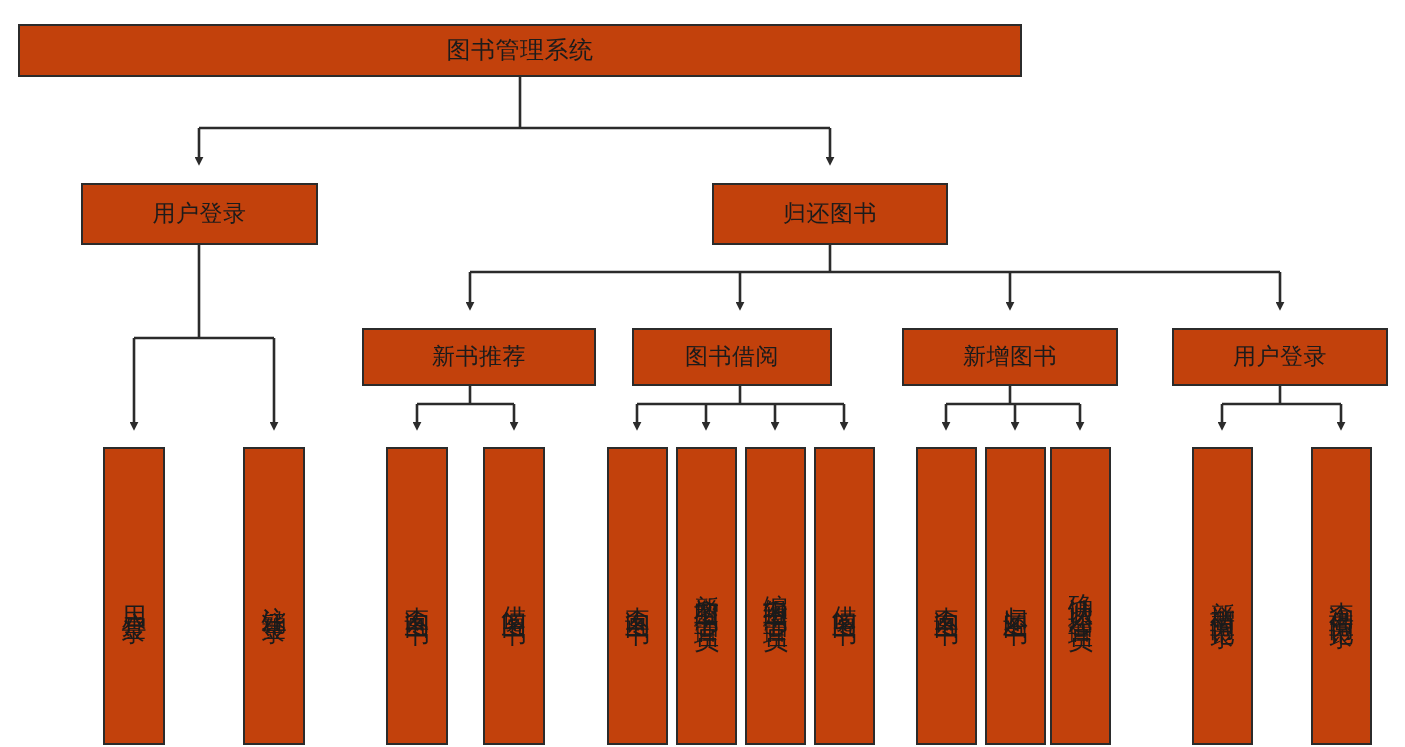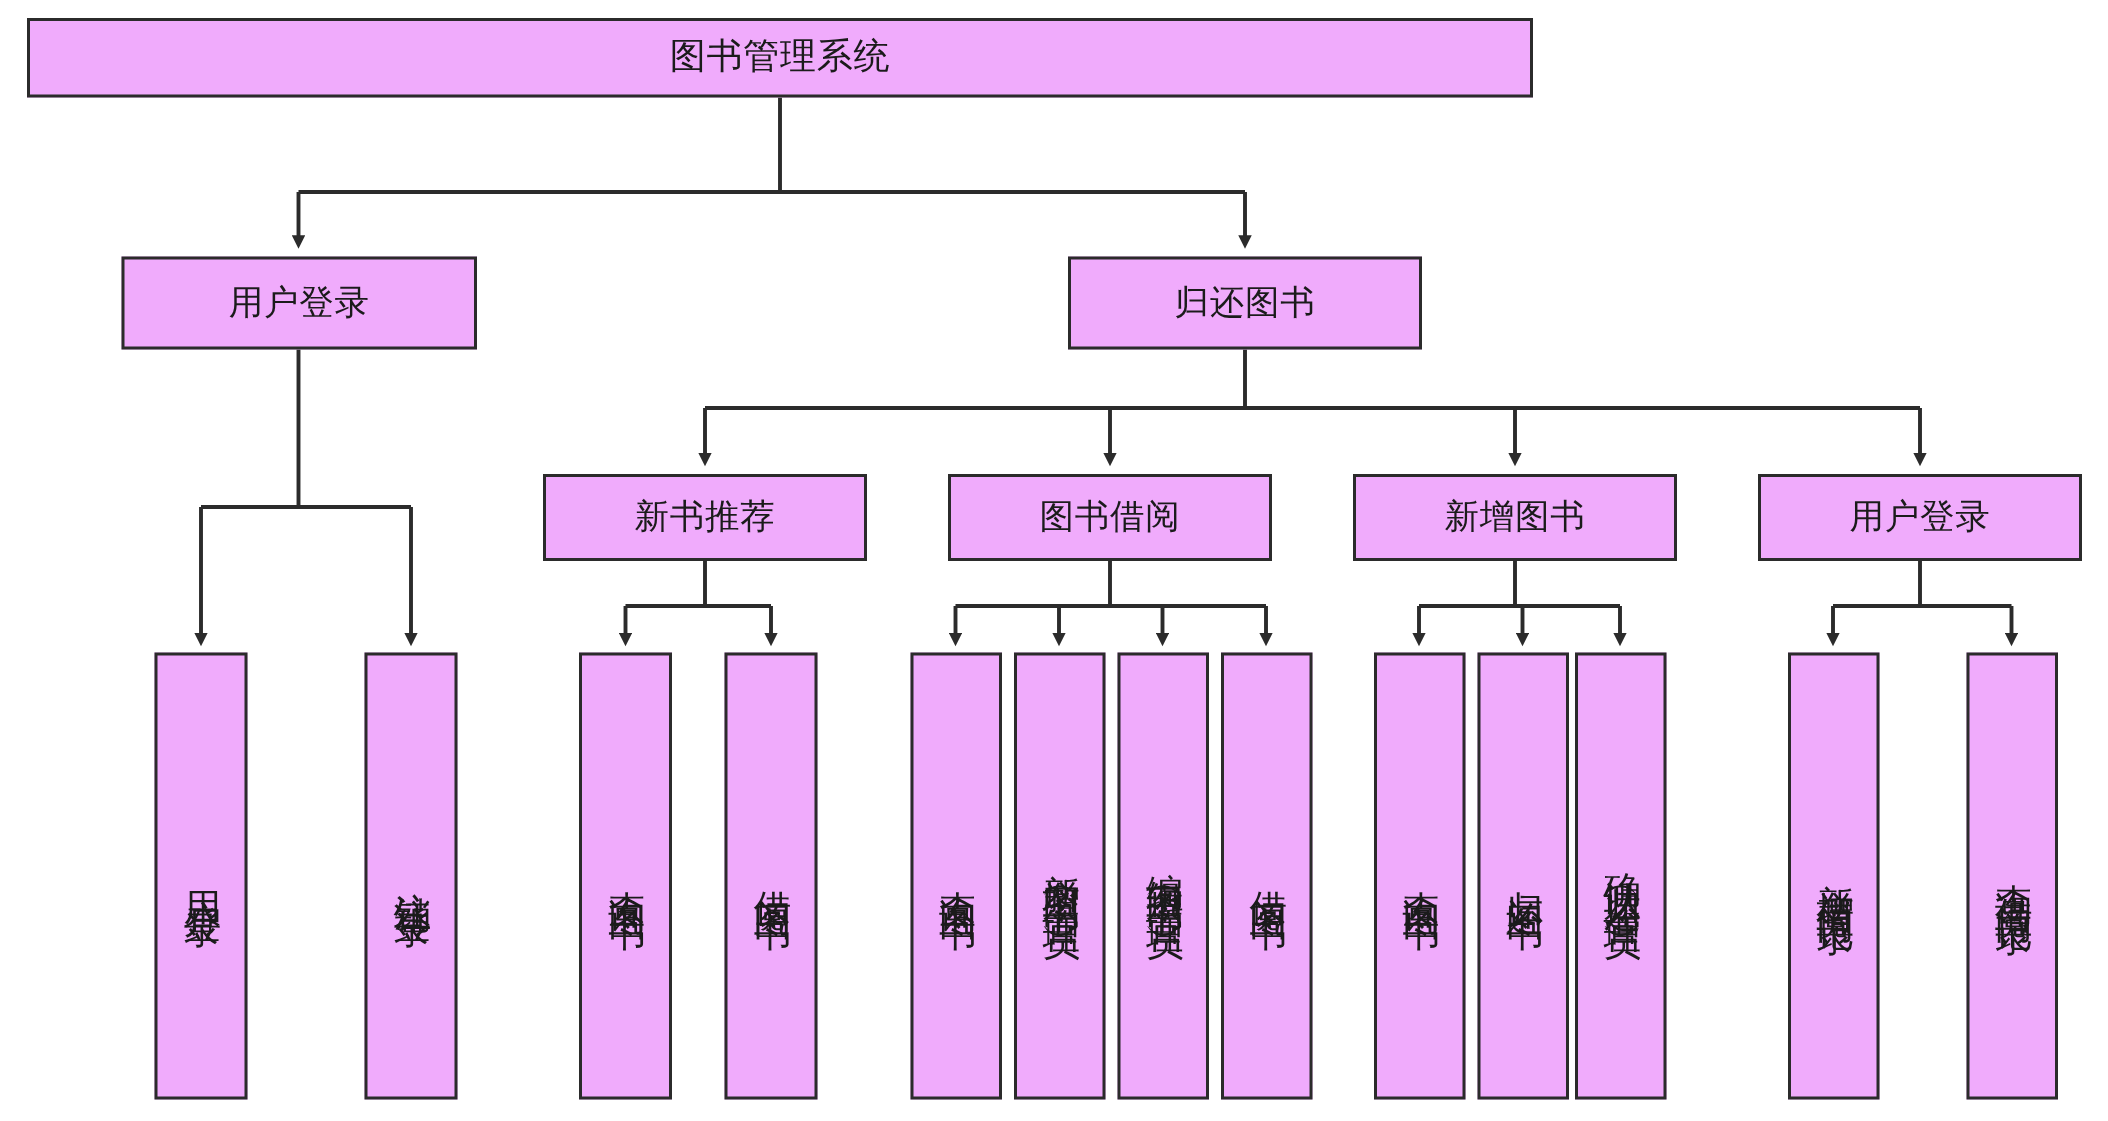--- a/index.html
+++ b/index.html
@@ -24,25 +24,26 @@
     left: 0;
     top: 0;
     width: 1405px;
     height: 747px;
     pointer-events: none;
   }
   .node {
     position: absolute;
     box-sizing: border-box;
     border: 2.4px solid #2b2b2b;
-    background: #f0abfc;
+    background: #c2410c;
     display: flex;
     align-items: center;
     justify-content: center;
     z-index: 2;
+    margin-top: 12px;
   }
   .node .label {
     color: #1b1b1b;
     line-height: 1.18;
     letter-spacing: 0.5px;
     text-align: center;
     white-space: nowrap;
   }
   .node.horizontal .label {
     font-size: 23px;
@@ -129,24 +130,24 @@
     <span class="label">图书管理系统</span>
   </div>
 
   <div class="node horizontal" style="left:81px; top:171px; width:237px; height:62px;">
     <span class="label">用户登录</span>
   </div>
   <div class="node horizontal" style="left:712px; top:171px; width:236px; height:62px;">
     <span class="label">归还图书</span>
   </div>
 
-  <div class="node horizontal" style="left:362px; top:316px; width:216px; height:58px;">
+  <div class="node horizontal" style="left:362px; top:316px; width:234px; height:58px;">
     <span class="label">新书推荐</span>
   </div>
-  <div class="node horizontal" style="left:632px; top:316px; width:216px; height:58px;">
+  <div class="node horizontal" style="left:632px; top:316px; width:200px; height:58px;">
     <span class="label">图书借阅</span>
   </div>
   <div class="node horizontal" style="left:902px; top:316px; width:216px; height:58px;">
     <span class="label">新增图书</span>
   </div>
   <div class="node horizontal" style="left:1172px; top:316px; width:216px; height:58px;">
     <span class="label">用户登录</span>
   </div>
 
   <div class="node vertical" style="left:103px; top:435px; width:62px; height:298px;">

